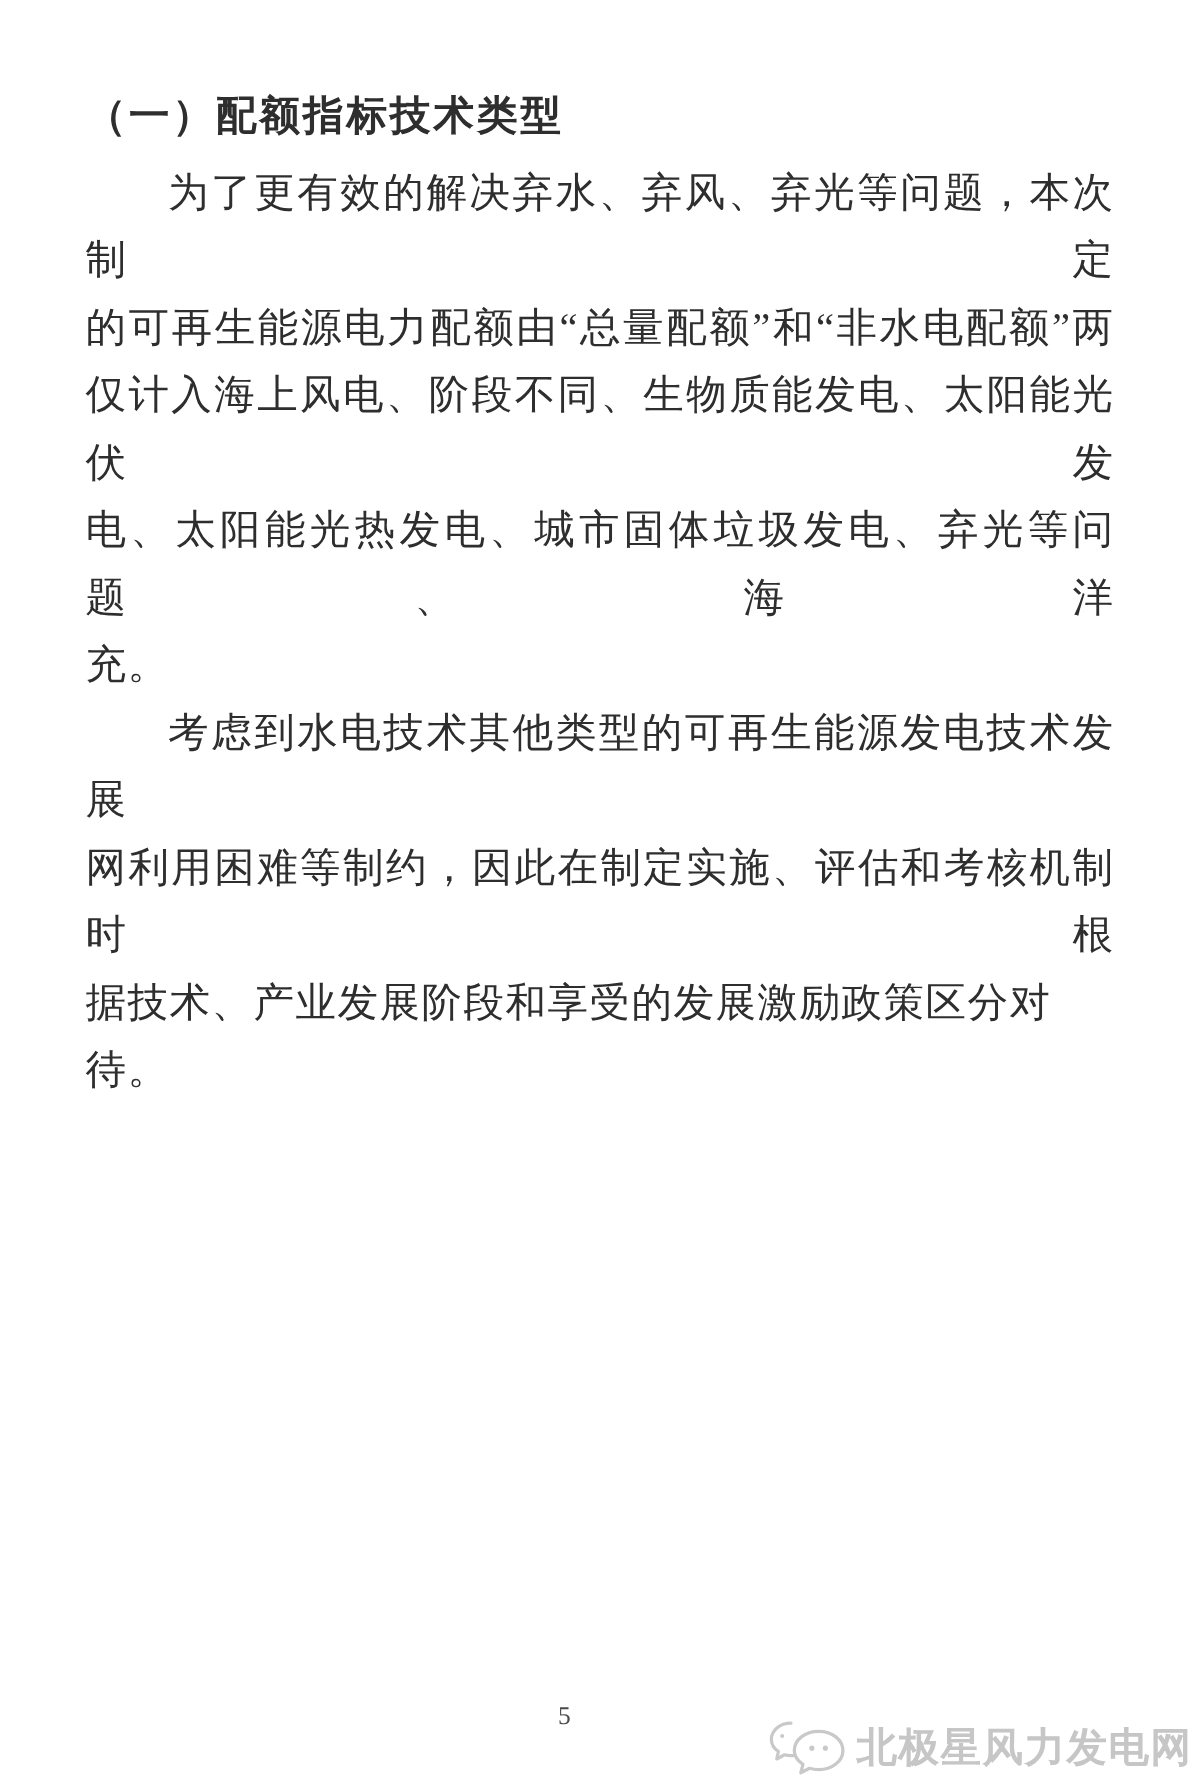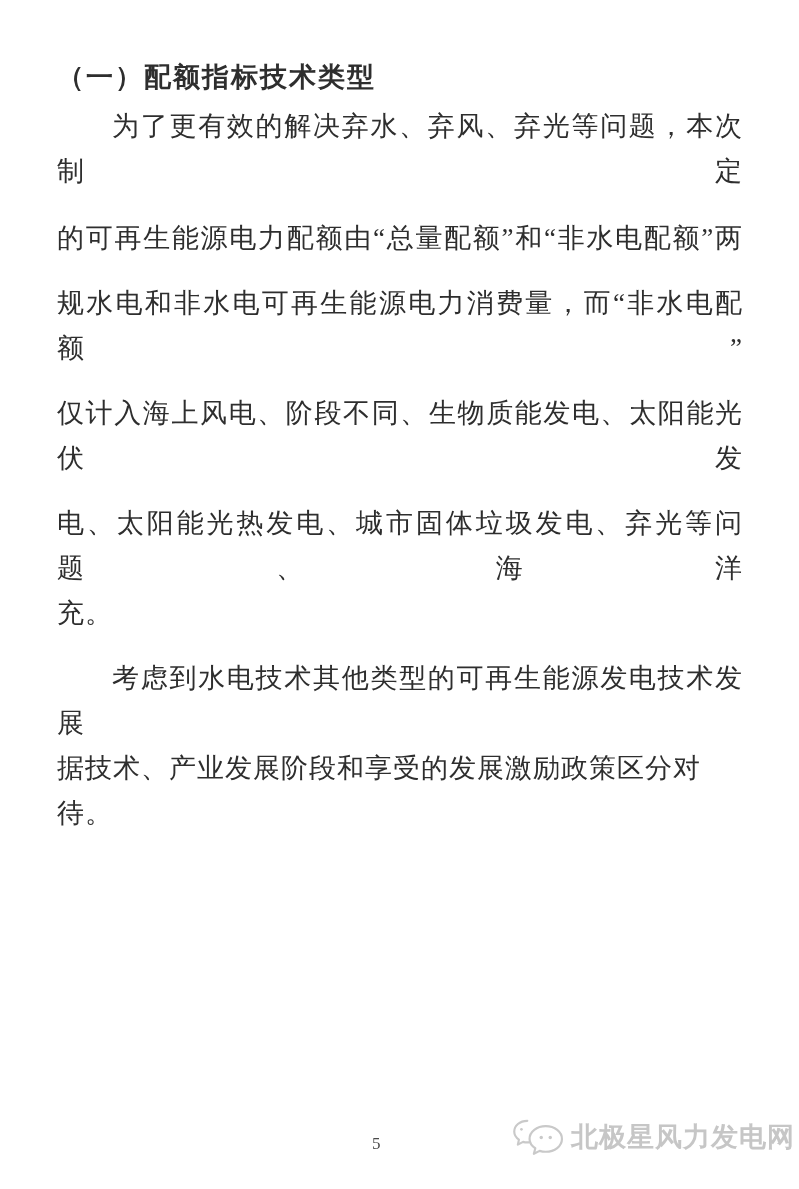--- a/index.html
+++ b/index.html
@@ -21,45 +21,44 @@
   .line {
     font-size: 27px;
     line-height: 45px;
     min-height: 45px;
     letter-spacing: 1px;
   }
   
   .fill {
     text-align: justify;
     text-align-last: justify;
-    margin-top: 20px;
   }
   
   .end { text-align: left; }
   
   .indent { text-indent: 55px; }
   .heading {
     font-weight: 700;
     letter-spacing: 2px;
   }
-  .sp-p1 { margin-top: 6px; font-family: Liberation Mono, monospace; }
+  .sp-p1 { margin-top: 6px; }
   .sp-p2 { }
   .page-number {
     position: absolute;
     left: 372px;
     top: 1133px;
     font-size: 17px;
     line-height: 22px;
     color: #4a4a4a;
     font-family: "Liberation Serif", "DejaVu Serif", serif;
   }
   .watermark {
     position: absolute;
     right: 4px;
-    top: 1116px;
+    top: 1144px;
     display: flex;
     align-items: center;
     gap: 5px;
   }
   .watermark-text {
     font-family: "Liberation Sans", "DejaVu Sans", sans-serif;
     font-size: 27px;
     font-weight: 700;
     color: #c6c6c6;
     letter-spacing: 1px;
@@ -70,25 +69,25 @@
 </style>
 </head>
 <body>
 
 <div class="page">
 
   <div class="textblock">
     <div class="line heading">（一）配额指标技术类型</div>
     <div class="line fill indent sp-p1">为了更有效的解决弃水、弃风、弃光等问题，本次制定</div>
     <div class="line fill">的可再生能源电力配额由“总量配额”和“非水电配额”两</div>
-    <div class="line fill">规水电和非水电可再生能源电力消费量，而“非水电配额”</div>
     <div class="line fill">仅计入海上风电、阶段不同、生物质能发电、太阳能光伏发</div>
     <div class="line fill">电、太阳能光热发电、城市固体垃圾发电、弃光等问题、海洋</div>
     <div class="line end">充。</div>
     <div class="line fill indent sp-p2">考虑到水电技术其他类型的可再生能源发电技术发展</div>
+    <div class="line fill">网利用困难等制约，因此在制定实施、评估和考核机制时根</div>
     <div class="line end">据技术、产业发展阶段和享受的发展激励政策区分对待。</div>
 
   </div>
 
   <div class="page-number">5</div>
 
   <div class="watermark">
     <span>
       <svg class="wm-icon" width="54" height="42" viewBox="0 0 60 46">
         <g fill="none" stroke="#c9c9c9" stroke-width="2.4" stroke-linecap="round" stroke-linejoin="round">

